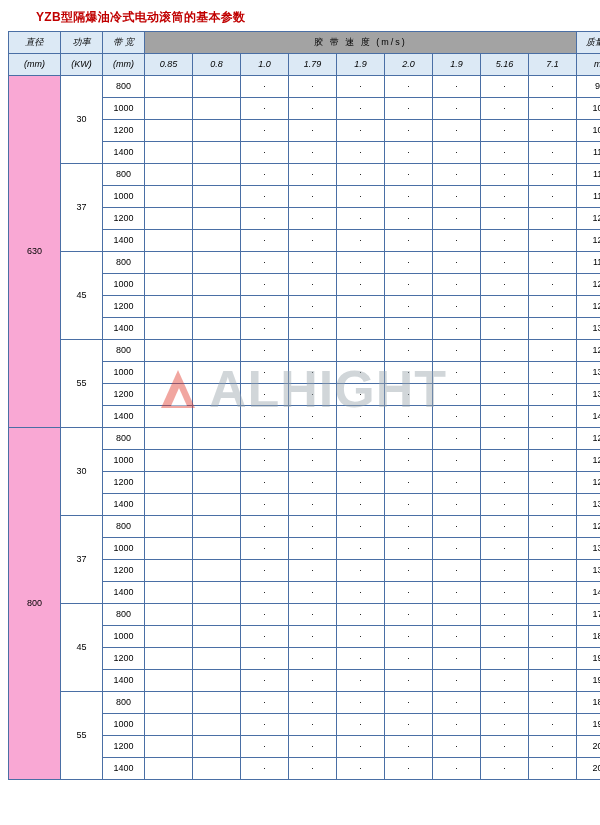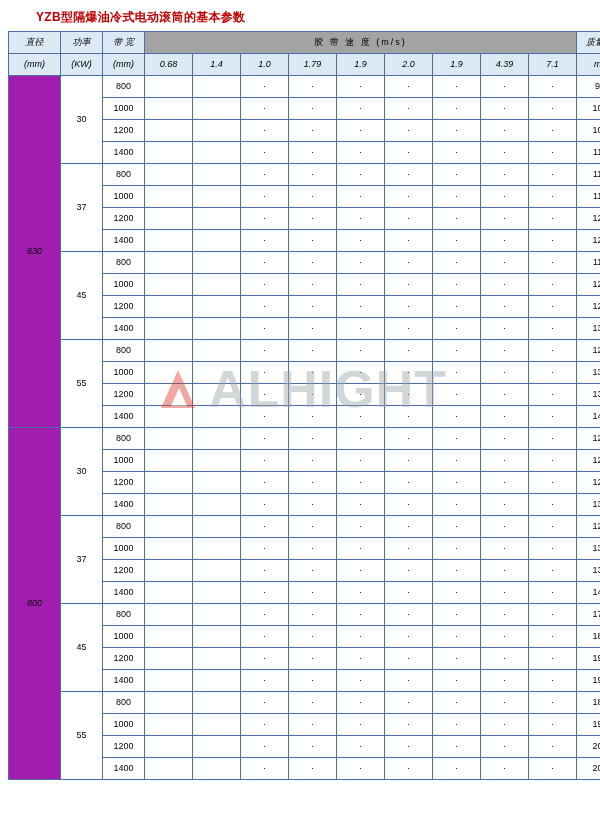--- a/index.html
+++ b/index.html
@@ -48,23 +48,22 @@
     background: #dce9f5;
     font-size: 9px;
     font-style: italic;
   }
   .hdr-span {
     background: #a3a3a3;
     font-size: 9.5px;
     letter-spacing: 2px;
   }
   .diam {
-    background: #a21caf;
+    background: #f9a8d4;
     font-size: 10px;
-    font-style: italic;
   }
   .dot {
     font-size: 11px;
     line-height: 9px;
   }
   .mass {
     font-size: 9px;
   }
   col.c-diam { width: 52px; }
   col.c-pow  { width: 42px; }
@@ -156,28 +155,28 @@
         <td class="hdr" rowspan="1">直径</td>
         <td class="hdr" rowspan="1">功率</td>
         <td class="hdr" rowspan="1">带 宽</td>
         <td class="hdr-span" colspan="9">胶 带 速 度 (m/s)</td>
         <td class="hdr" rowspan="1">质量(kg)</td>
       </tr>
       <tr>
         <td class="hdr">(mm)</td>
         <td class="hdr">(KW)</td>
         <td class="hdr">(mm)</td>
-        <td class="hdr">0.68</td>
-        <td class="hdr">1.4</td>
+        <td class="hdr">0.85</td>
+        <td class="hdr">0.8</td>
         <td class="hdr">1.0</td>
         <td class="hdr">1.79</td>
         <td class="hdr">1.9</td>
         <td class="hdr">2.0</td>
         <td class="hdr">1.9</td>
-        <td class="hdr">4.39</td>
+        <td class="hdr">5.16</td>
         <td class="hdr">7.1</td>
         <td class="hdr">max</td>
       </tr>
     </thead>
     <tbody id="table-body">
         <tr>
           <td class="diam" rowspan="16">630</td>
           <td rowspan="4">30</td>
           <td>800</td>
           <td class="dot"></td>

